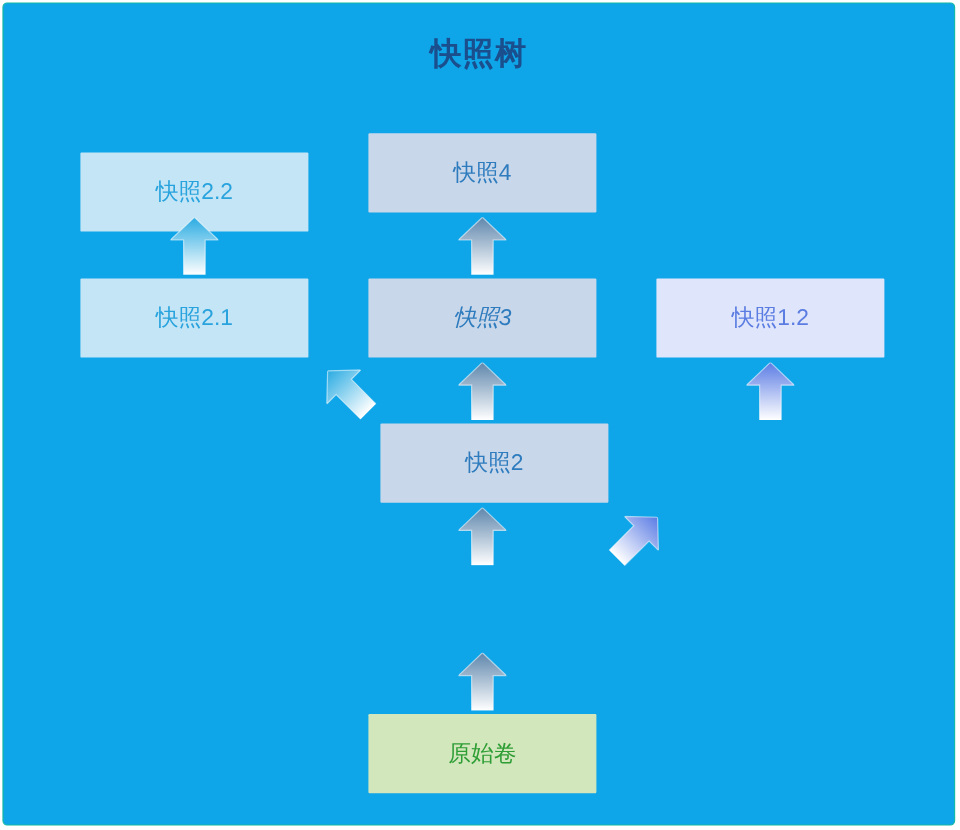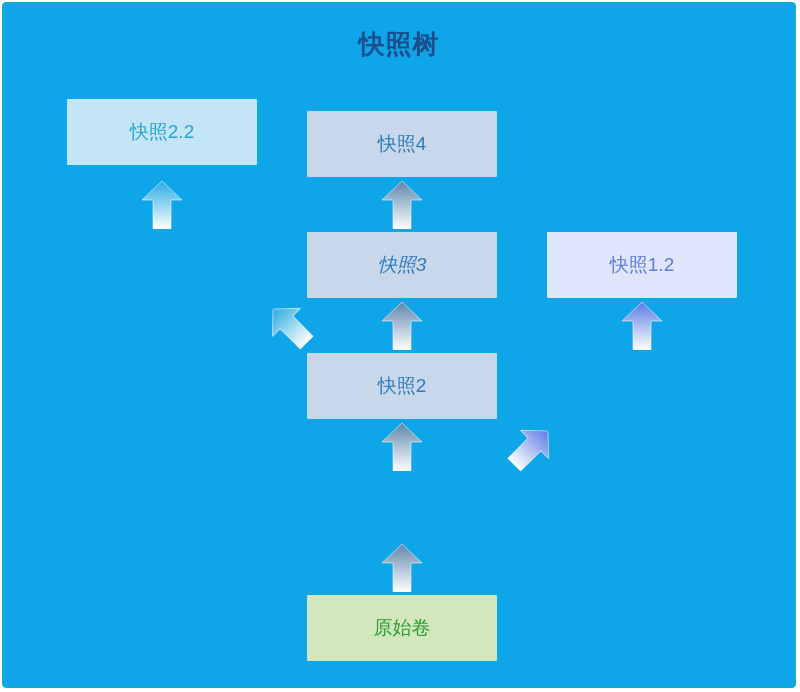--- a/index.html
+++ b/index.html
@@ -39,26 +39,26 @@
     font-size: 19px;
     border-radius: 1px;
   }
   
   .node.cyan  { background: #c3e5f6; color: #29a3dd; }
   .node.steel { background: #c9d7ea; color: #2e7cbe; }
   .node.peri  { background: #dfe5fb; color: #5b7de2; }
   .node.green { background: #d3e7bd; color: #2e9e35; }
 
   
-  .pos-s22    { left: 64px;  top: 96px; }
+  .pos-s22    { left: 64px;  top: 124px; }
   .pos-s4     { left: 304px; top: 108px; }
   .pos-s21    { left: 64px;  top: 229px; }
   .pos-s3     { left: 304px; top: 229px; font-style: italic; }
   .pos-s12    { left: 544px; top: 229px; text-align: right; }
-  .pos-s2     { left: 304px; top: 350px; }
+  .pos-s2     { left: 314px; top: 350px; }
   .pos-s11    { left: 544px; top: 350px; }
   .pos-s1     { left: 304px; top: 471px; }
   .pos-origin { left: 304px; top: 592px; }
 
   .arrow {
     position: absolute;
     width: 40px;
     height: 48px;
   }
   .arrow svg { display: block; width: 100%; height: 100%; }
@@ -108,20 +108,23 @@
   <div class="diagram-title">快照树</div>
 
   <div class="node cyan pos-s22">
     <span>快照2.2</span>
   </div>
 
   <div class="node steel pos-s4">
     <span>快照4</span>
   </div>
 
+  <div class="node cyan pos-s21">
+    <span>快照2.1</span>
+  </div>
 
   <div class="node steel pos-s3">
     <span>快照3</span>
   </div>
 
   <div class="node peri pos-s12">
     <span>快照1.2</span>
   </div>
 
   <div class="node steel pos-s2">

